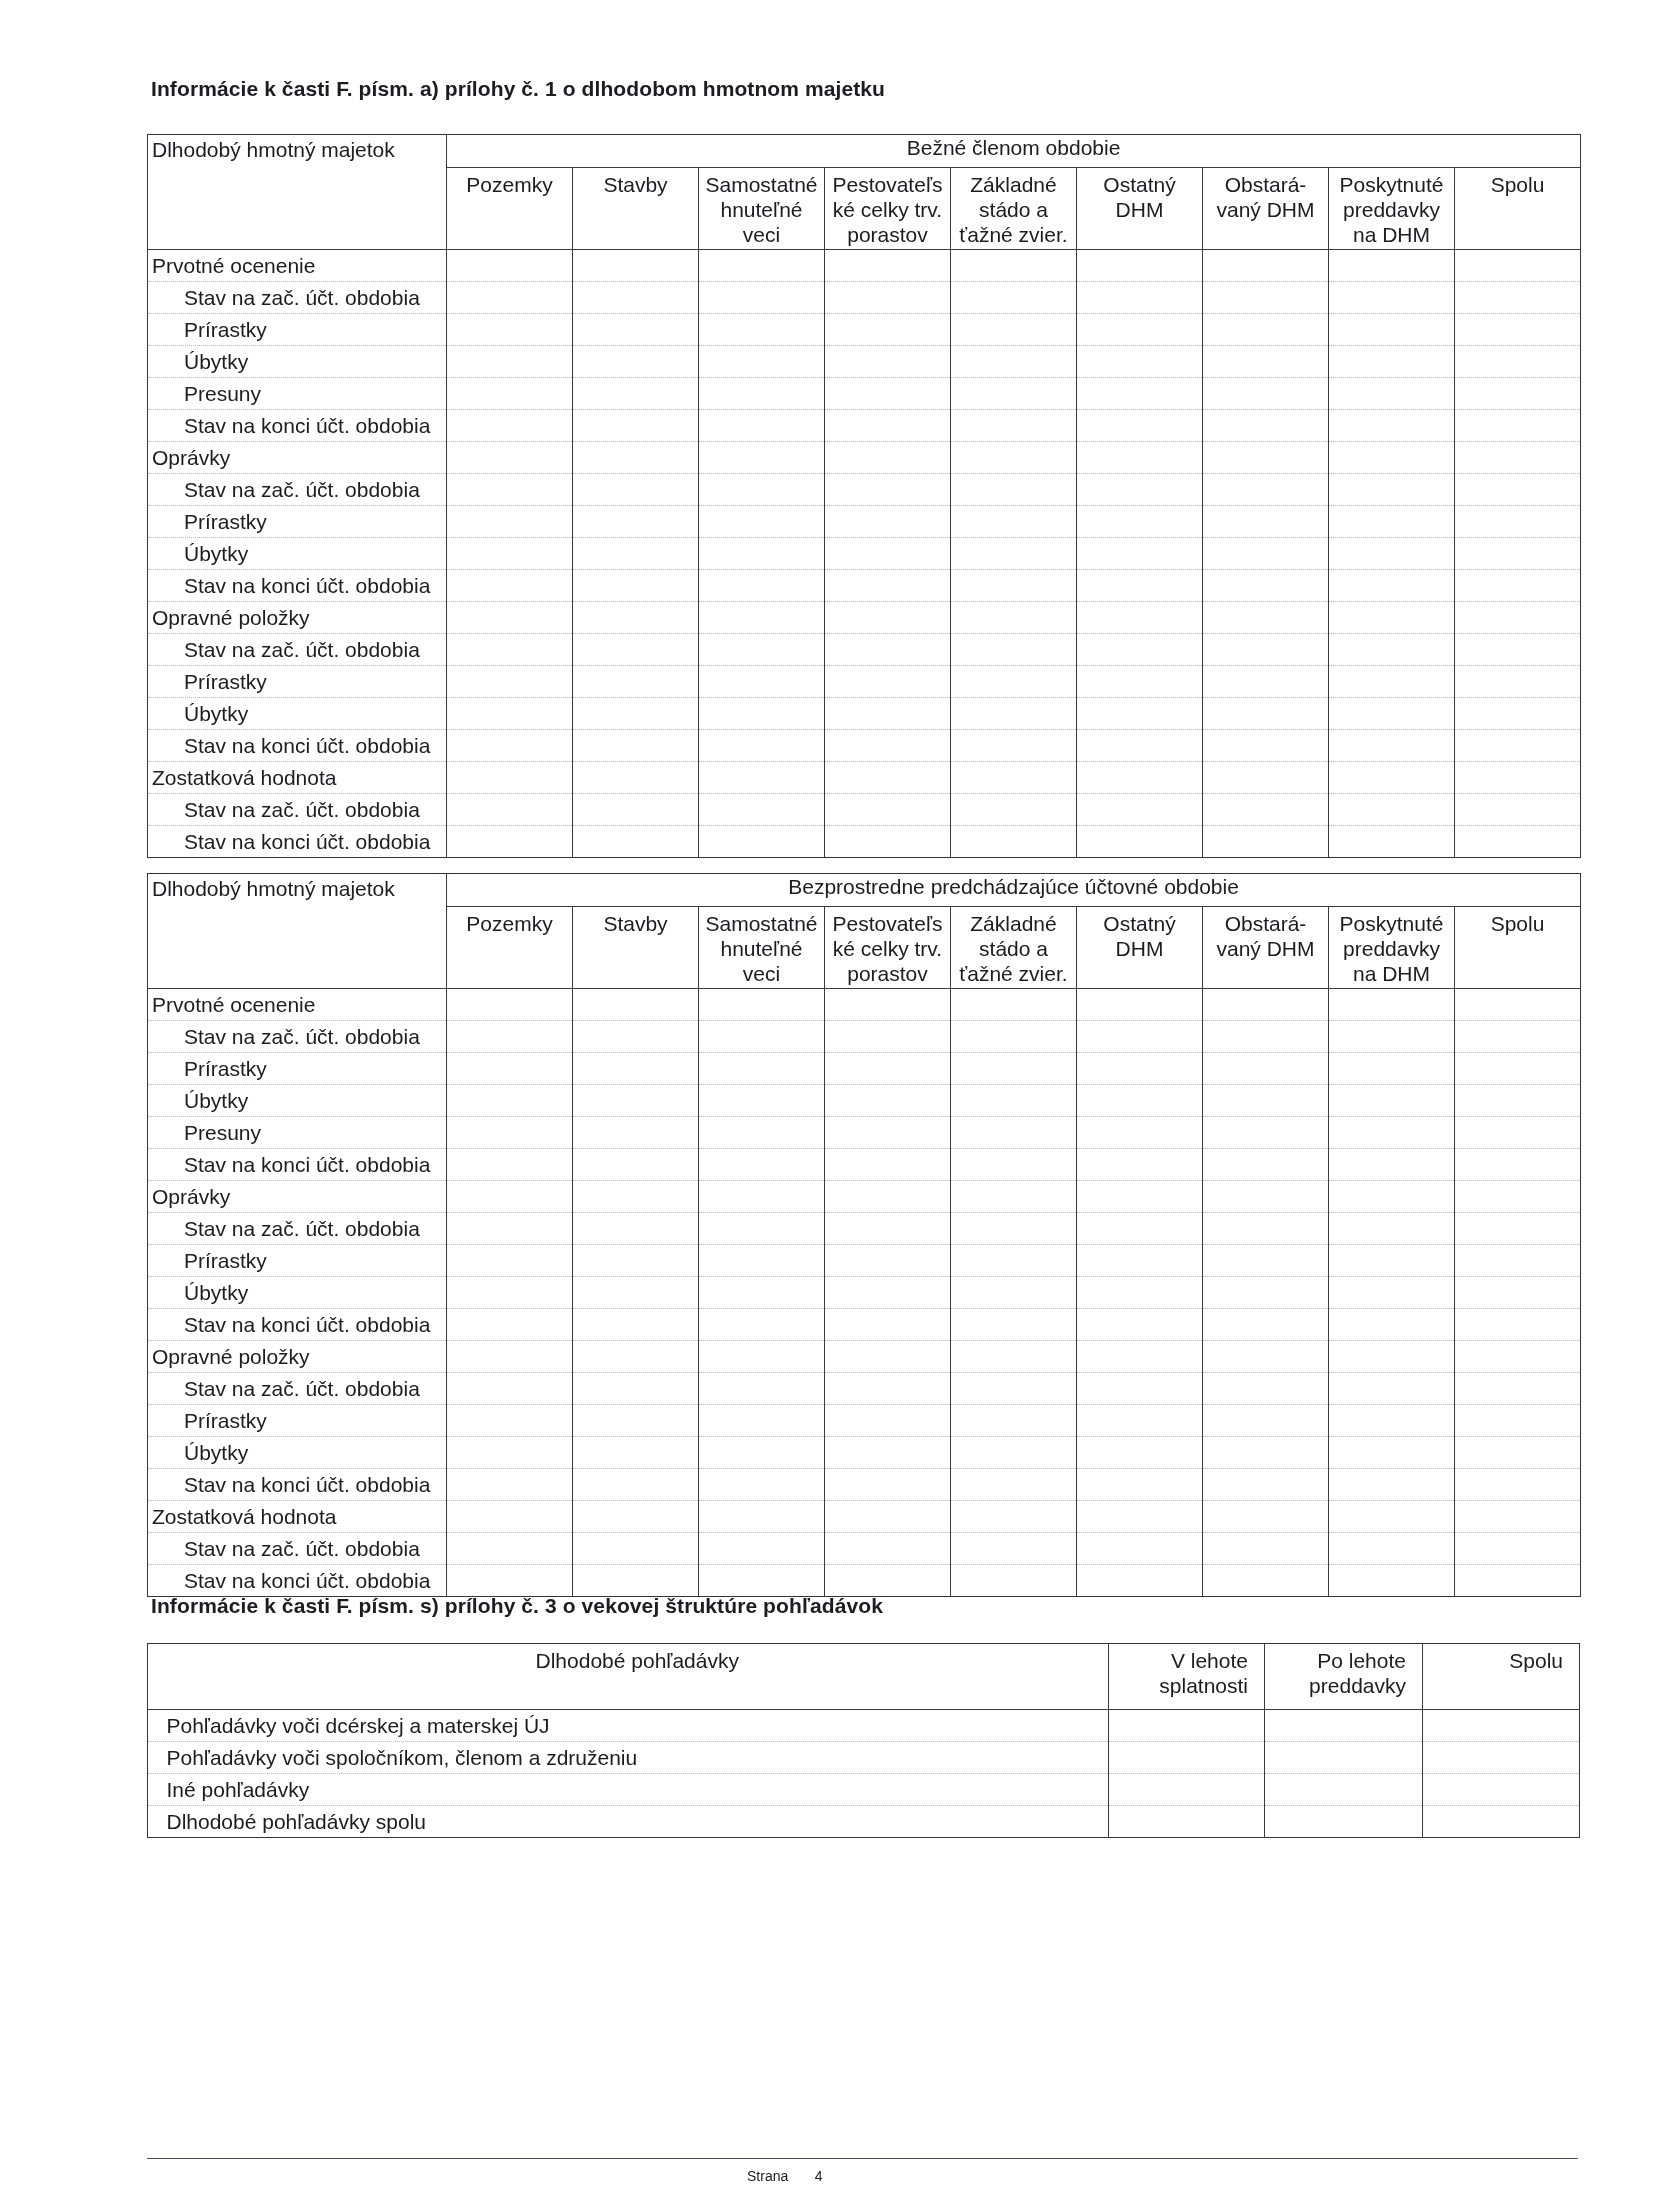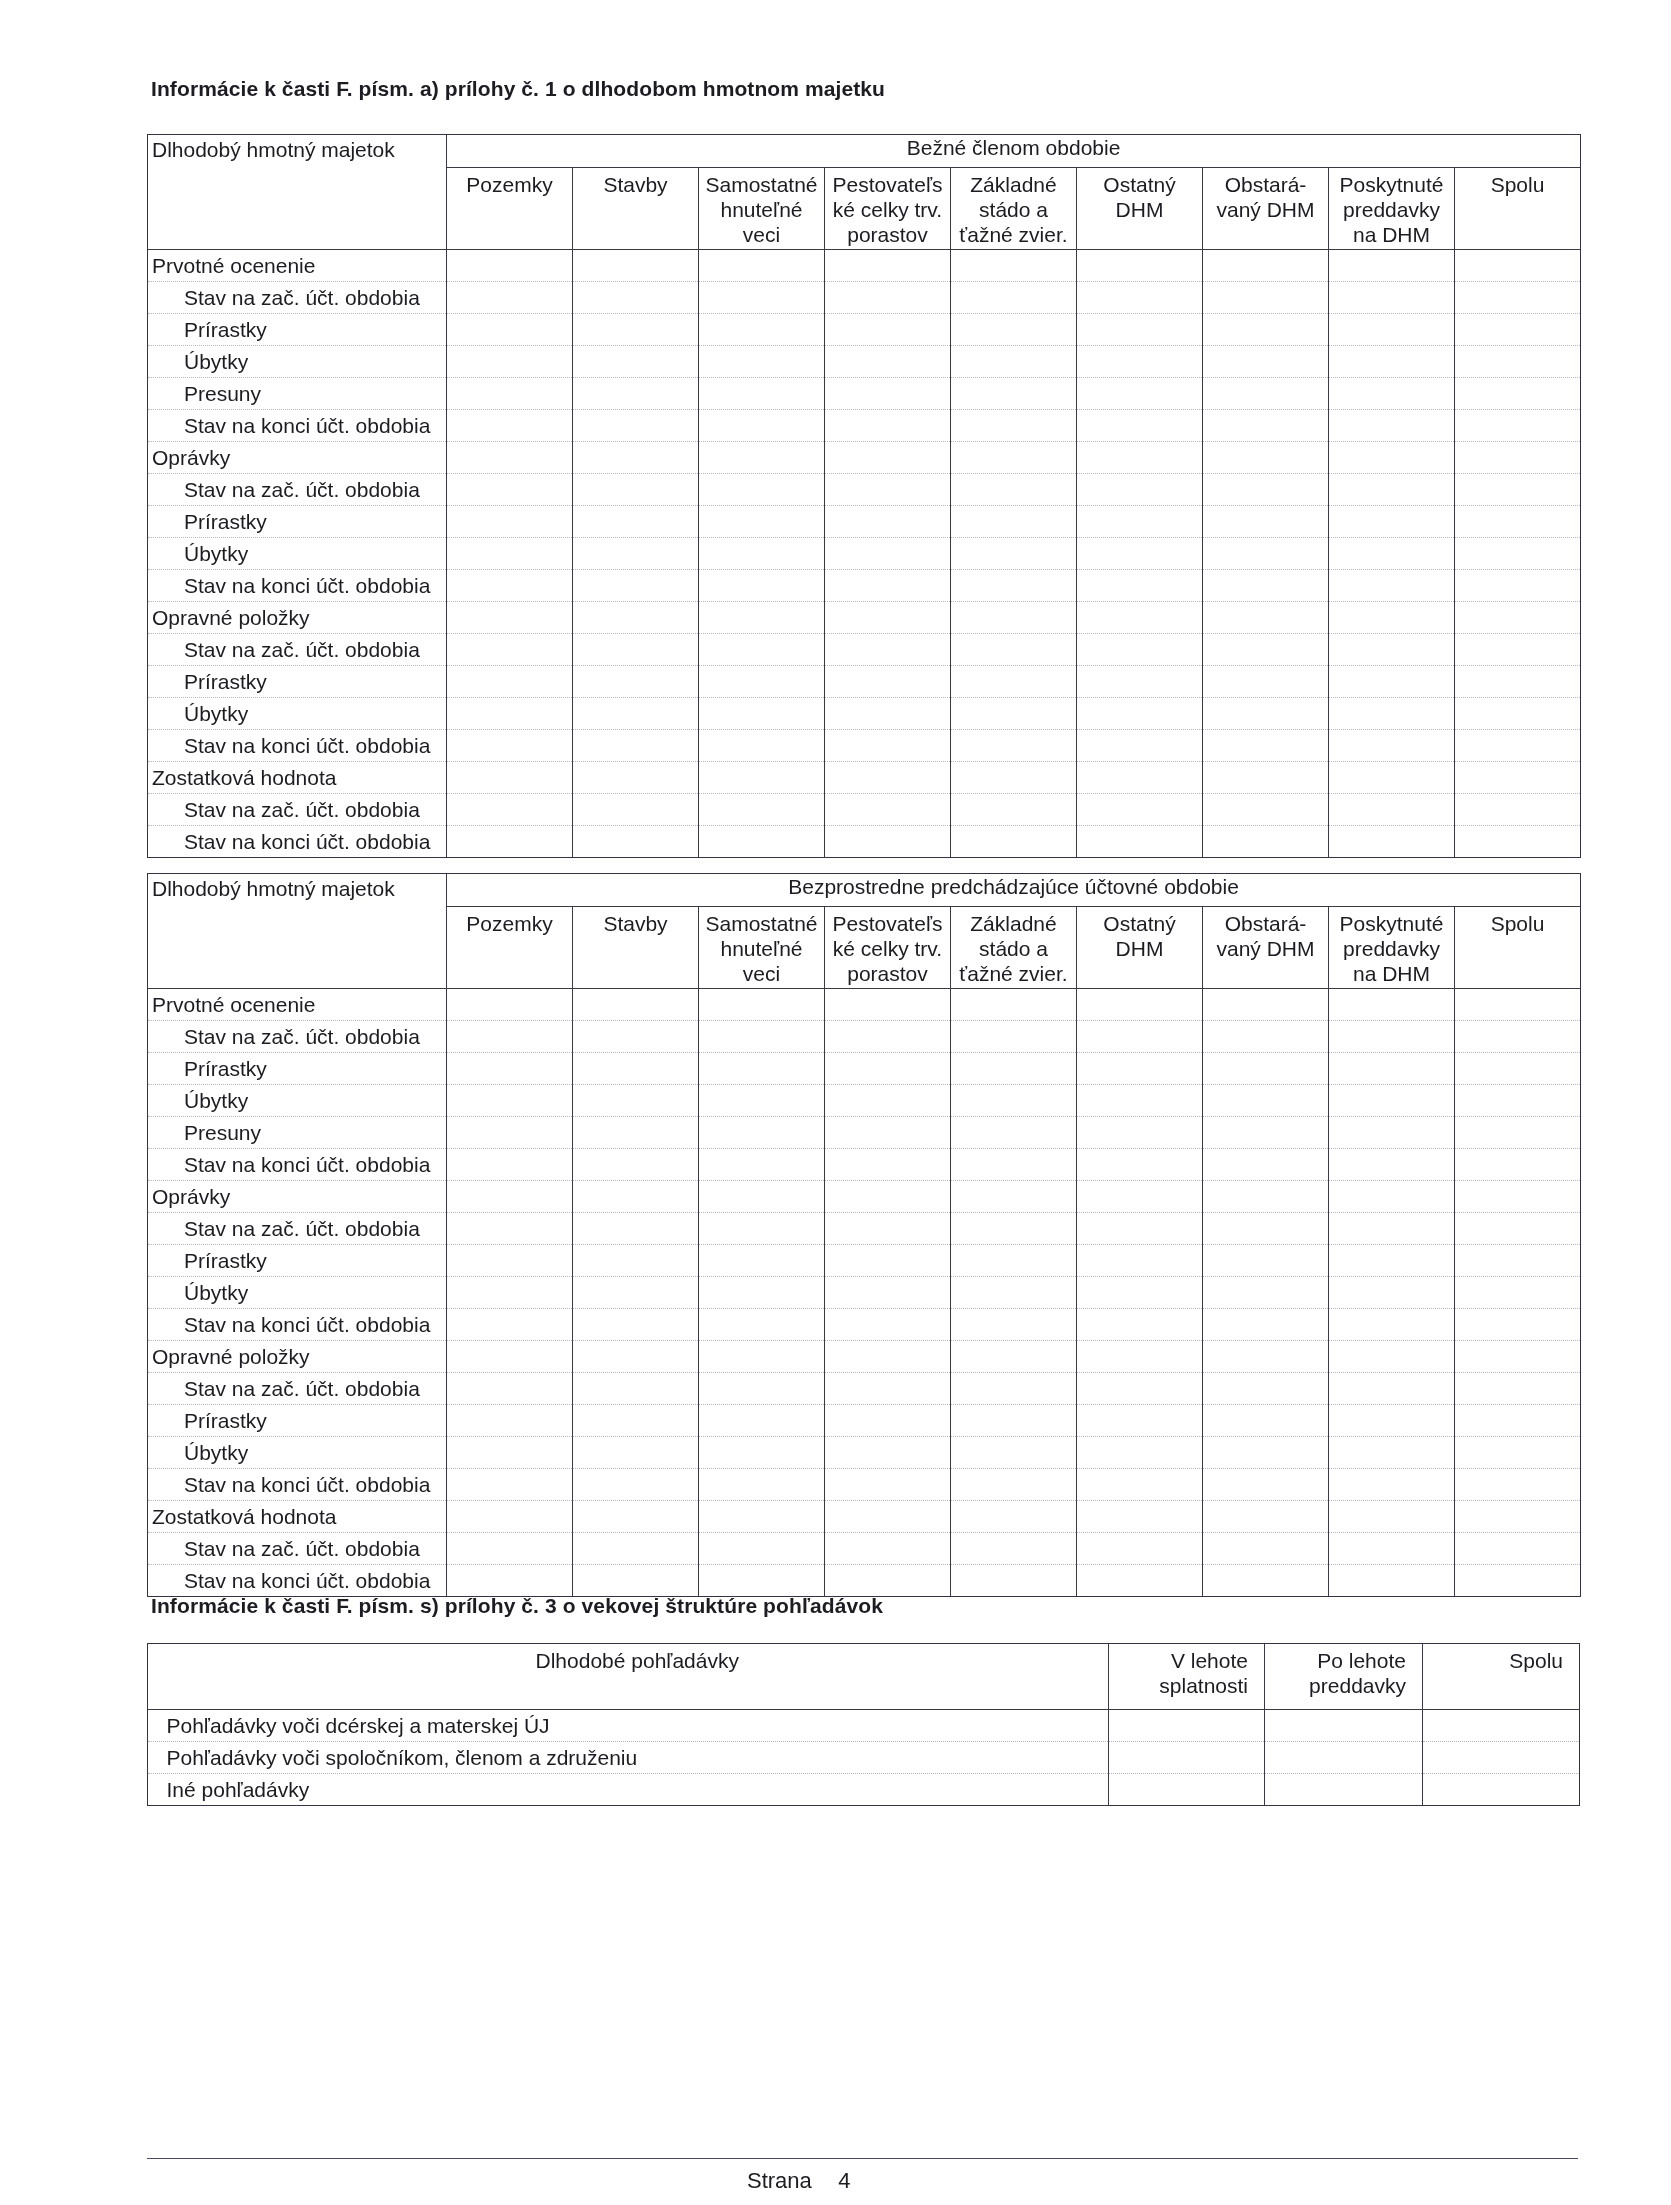--- a/index.html
+++ b/index.html
@@ -73,21 +73,21 @@
     border-right: 1px solid #3a3a44;
   }
   #recv td:last-child { border-right: none; }
   #recv tr:last-child td { border-bottom: none; }
   #recv td.rlabel { padding-left: 18.5px; }
 
   .footer-line {
     position: absolute; left: 147px; top: 2158px; width: 1431px; height: 0;
     border-top: 1.3px solid #4a4a66;
   }
-  .footer-wrap { position: absolute; left: 747px; top: 2168px; font-size: 22px; white-space: nowrap; }
+  .footer-wrap { position: absolute; left: 747px; top: 2168px; font-size: 14px; white-space: nowrap; }
 </style>
 </head>
 <body>
 
 <div id="title1" class="section-title">Informácie k časti F. písm. a) prílohy č. 1 o dlhodobom hmotnom majetku</div>
 
 <table id="asset1" class="grid asset">
   <colgroup>
       <col class="label">
       <col class="val">
@@ -640,20 +640,26 @@
         <td></td>
         <td></td>
         <td></td>
       </tr>
       <tr>
         <td class="rlabel">Iné pohľadávky</td>
         <td></td>
         <td></td>
         <td></td>
       </tr>
+      <tr>
+        <td class="rlabel">Dlhodobé pohľadávky spolu</td>
+        <td></td>
+        <td></td>
+        <td></td>
+      </tr>
     </tbody>
 </table>
 
 <div class="footer-line"></div>
 <div class="footer-wrap">
   <span>Strana</span><span style="display:inline-block;width:26.4px"></span><span>4</span>
 </div>
 
 
 </body></html>

